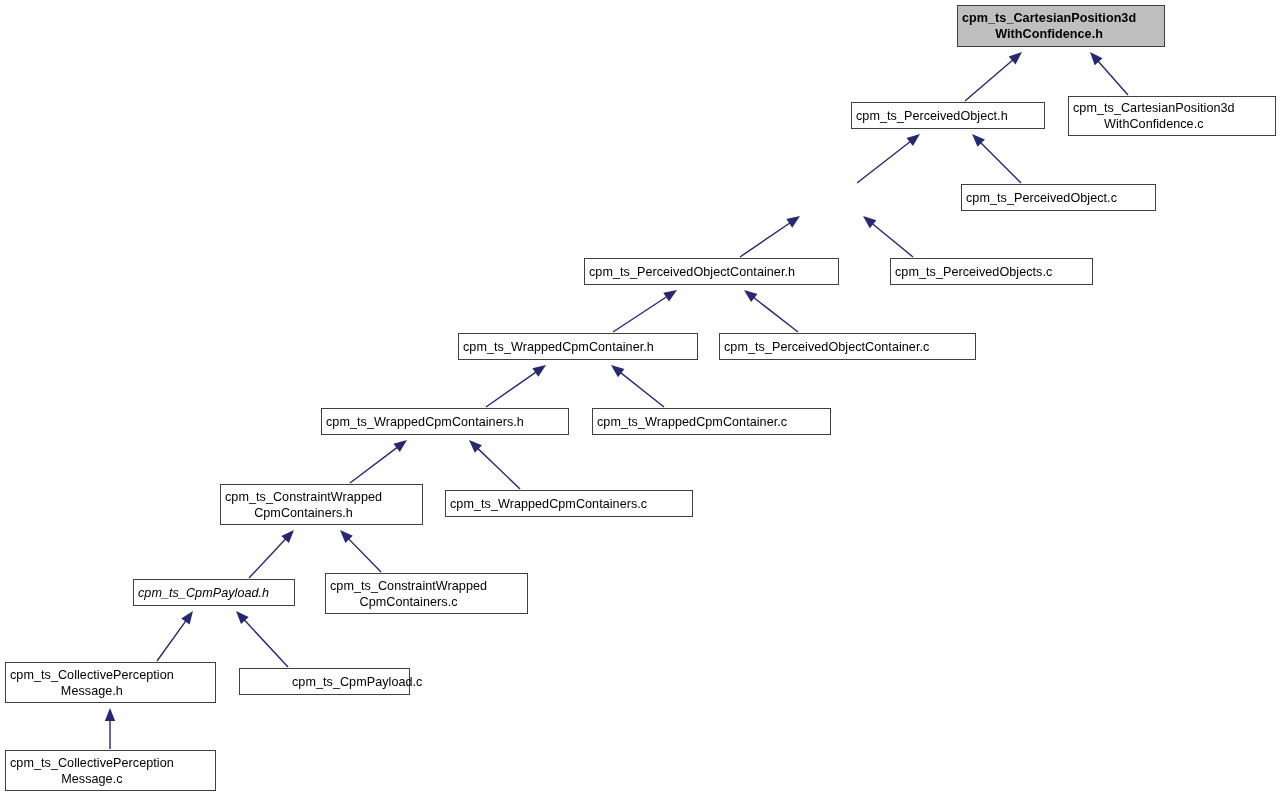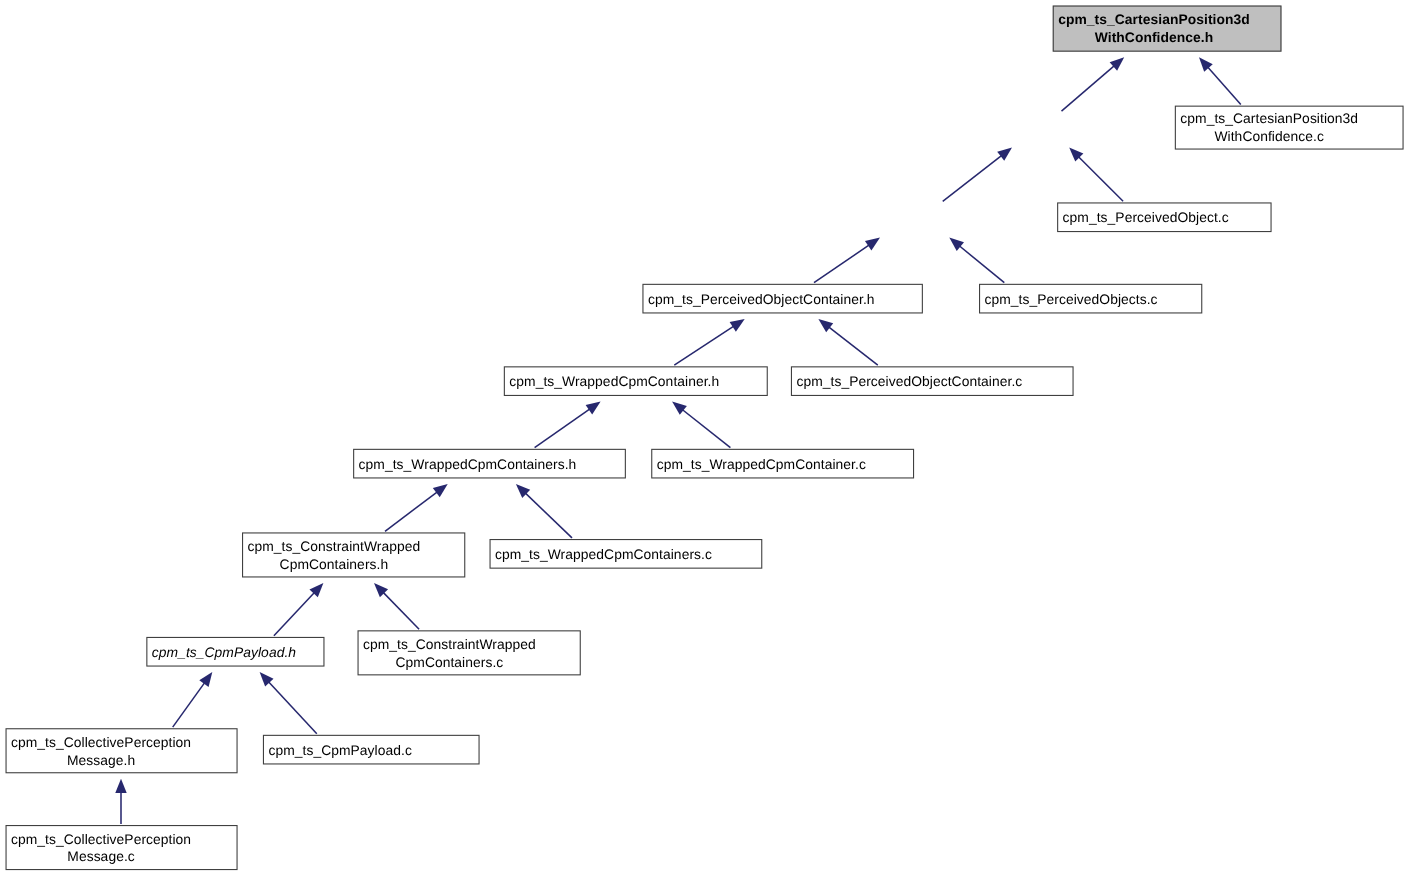--- a/index.html
+++ b/index.html
@@ -86,33 +86,34 @@
       <polygon points="340,530 352.8019632928291,535.6700737075506 345.35999155166894,542.9348556453498" fill="#27286e"></polygon>
       <line x1="157" y1="661" x2="186.57264801570415" y2="619.9268777559665" stroke="#27286e" stroke-width="1.4"></line>
       <polygon points="193,611 189.62401713956177,624.5883310132639 181.18405998846623,618.5115618644751" fill="#27286e"></polygon>
       <line x1="288" y1="667" x2="243.48496209304005" y2="619.0607284078893" stroke="#27286e" stroke-width="1.4"></line>
       <polygon points="236,611 248.65639044823135,616.9879696744321 241.03533813531786,624.0646611078517" fill="#27286e"></polygon>
       <line x1="110" y1="749" x2="110" y2="719" stroke="#27286e" stroke-width="1.4"></line>
       <polygon points="110,708 115.2,721 104.8,721" fill="#27286e"></polygon>
     </svg>
 <div class="node highlight" style="left: 957px; top: 5px; width: 208px; height: 42px;"><span class="label">cpm_ts_CartesianPosition3d
 WithConfidence.h</span></div>
+    <div class="node" style="left: 851px; top: 102px; width: 194px; height: 27px;"><span class="label">cpm_ts_PerceivedObject.h</span></div>
     <div class="node" style="left: 1068px; top: 96px; width: 208px; height: 40px;"><span class="label">cpm_ts_CartesianPosition3d
 WithConfidence.c</span></div>
     <div class="node" style="left: 961px; top: 184px; width: 195px; height: 27px;"><span class="label">cpm_ts_PerceivedObject.c</span></div>
     <div class="node" style="left: 584px; top: 258px; width: 255px; height: 27px;"><span class="label">cpm_ts_PerceivedObjectContainer.h</span></div>
     <div class="node" style="left: 890px; top: 258px; width: 203px; height: 27px;"><span class="label">cpm_ts_PerceivedObjects.c</span></div>
     <div class="node" style="left: 458px; top: 333px; width: 240px; height: 27px;"><span class="label">cpm_ts_WrappedCpmContainer.h</span></div>
     <div class="node" style="left: 719px; top: 333px; width: 257px; height: 27px;"><span class="label">cpm_ts_PerceivedObjectContainer.c</span></div>
     <div class="node" style="left: 321px; top: 408px; width: 248px; height: 27px;"><span class="label">cpm_ts_WrappedCpmContainers.h</span></div>
     <div class="node" style="left: 592px; top: 408px; width: 239px; height: 27px;"><span class="label">cpm_ts_WrappedCpmContainer.c</span></div>
     <div class="node" style="left: 220px; top: 484px; width: 203px; height: 41px;"><span class="label">cpm_ts_ConstraintWrapped
 CpmContainers.h</span></div>
     <div class="node" style="left: 445px; top: 490px; width: 248px; height: 27px;"><span class="label">cpm_ts_WrappedCpmContainers.c</span></div>
     <div class="node" style="left: 133px; top: 579px; width: 162px; height: 27px; font-style: italic;"><span class="label">cpm_ts_CpmPayload.h</span></div>
     <div class="node" style="left: 325px; top: 573px; width: 203px; height: 41px;"><span class="label">cpm_ts_ConstraintWrapped
 CpmContainers.c</span></div>
     <div class="node" style="left: 5px; top: 662px; width: 211px; height: 41px;"><span class="label">cpm_ts_CollectivePerception
 Message.h</span></div>
-    <div class="node" style="left: 239px; top: 668px; width: 197px; height: 27px;"><span class="label">cpm_ts_CpmPayload.c</span></div>
+    <div class="node" style="left: 239px; top: 668px; width: 171px; height: 27px; padding-left: 48px;"><span class="label">cpm_ts_CpmPayload.c</span></div>
     <div class="node" style="left: 5px; top: 750px; width: 211px; height: 41px;"><span class="label">cpm_ts_CollectivePerception
 Message.c</span></div>
   </div>
 
 </body></html>

